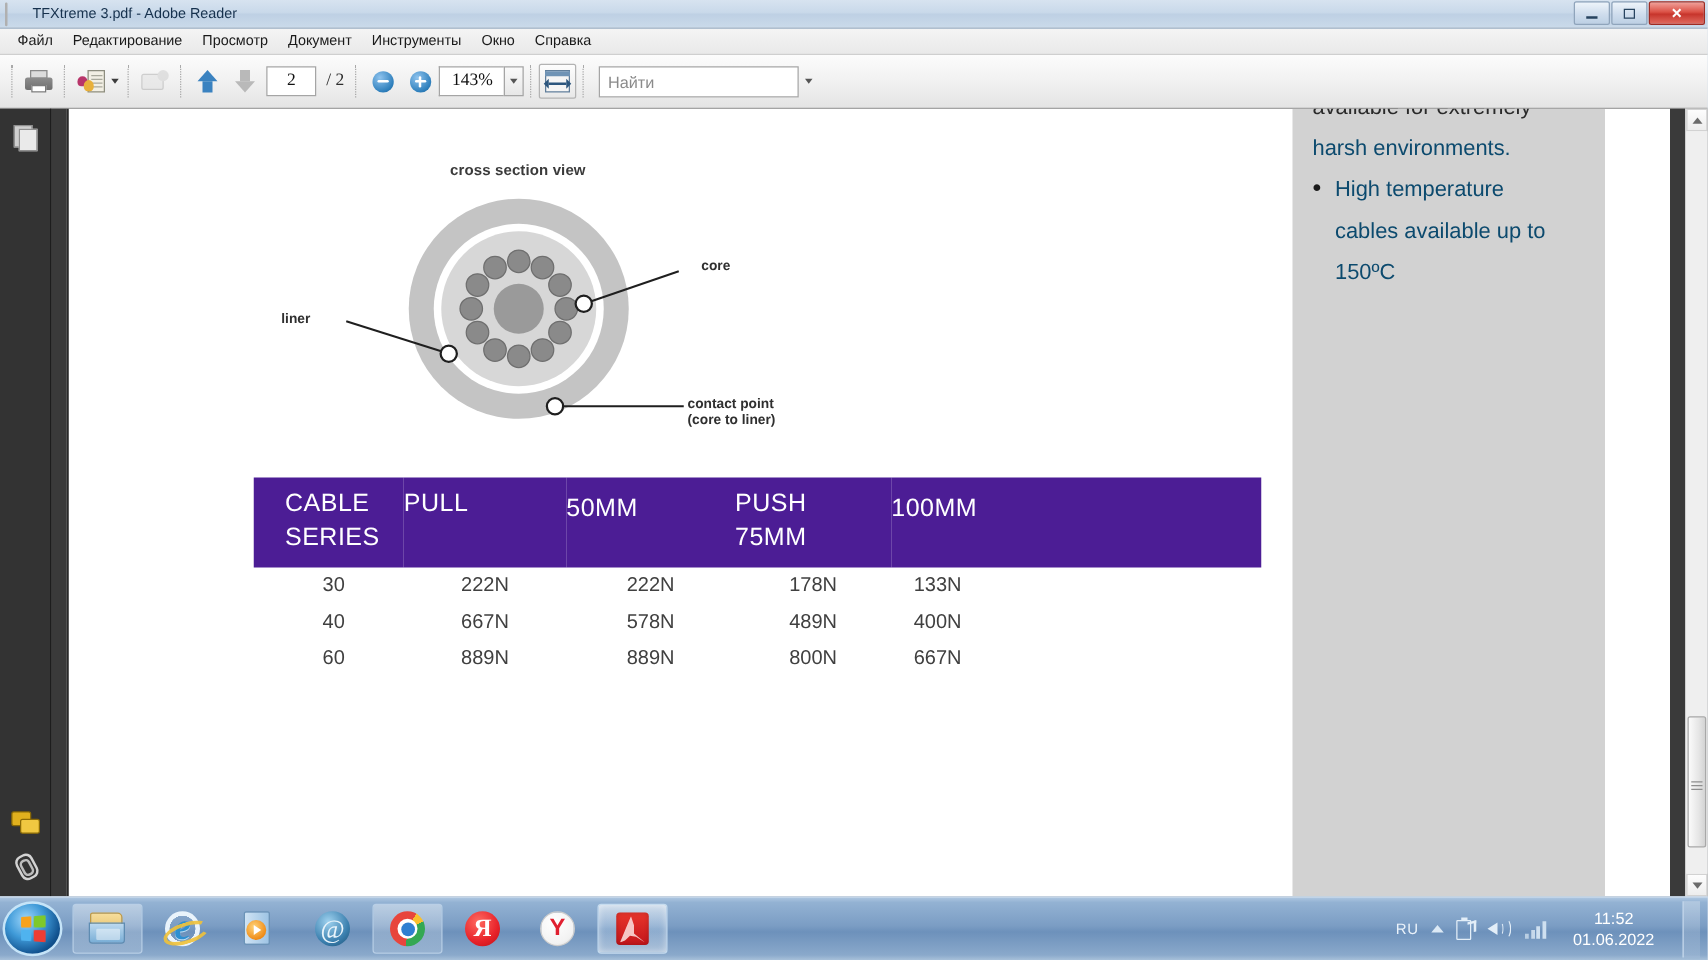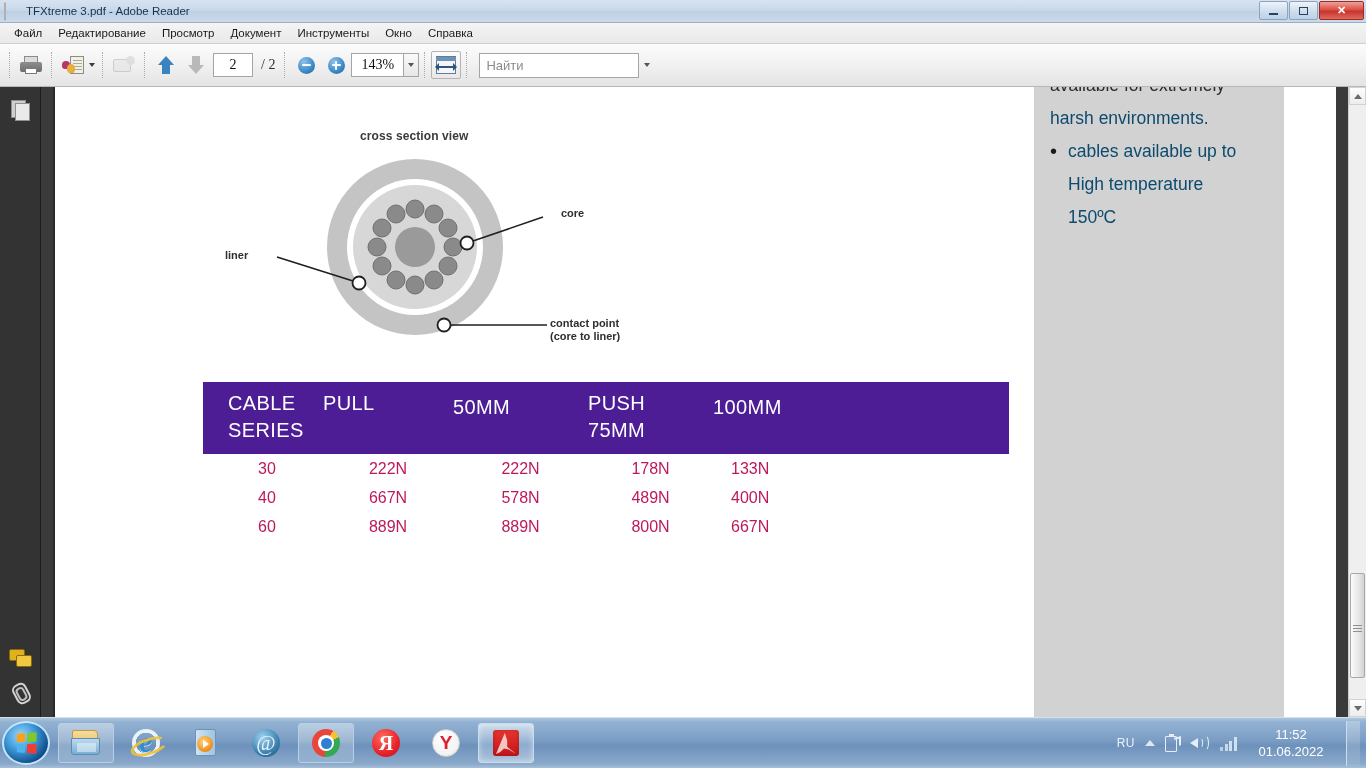--- a/index.html
+++ b/index.html
@@ -368,21 +368,21 @@
   }
   #loads-table thead th .l1 { display: block; }
   #loads-table thead th .l2 { display: block; margin-top: 4px; }
   #loads-table thead th.c0 { padding-left: 25px; width: 120px; }
   #loads-table thead th.c1 { width: 130px; }
   #loads-table thead th.c2 { width: 135px; }
   #loads-table thead th.c3 { width: 125px; }
   #loads-table thead th.c4 { width: 296px; }
   #loads-table tbody td {
     font-family: "Liberation Sans", sans-serif;
-    font-size: 16px; color: #be185d;
+    font-size: 16px; color: #404040;
     padding: 6px 0 5px 0; text-align: center;
   }
   #loads-table tbody td.c0 { width: 120px; padding-left: 8px; }
   #loads-table tbody td.c1 { width: 130px; }
   #loads-table tbody td.c2 { width: 135px; }
   #loads-table tbody td.c3 { width: 125px; }
   #loads-table tbody td.c4 { width: 296px; text-align: left; padding-left: 18px; }
 
   
   #page-gray-panel {
@@ -859,22 +859,22 @@
           </table>
         </div>
 
         <div id="page-gray-panel">
           <div id="panel-inner">
             <div class="panel-line panel-clip-top">available for extremely</div>
             <div class="panel-line">harsh environments.</div>
             <div class="panel-bullet-row">
               <span class="panel-bullet">•</span>
               <span>
+                <span class="panel-line" style="display:block;">High temperature</span>
                 <span class="panel-line" style="display:block;">cables available up to</span>
-                <span class="panel-line" style="display:block;">High temperature</span>
                 <span class="panel-line" style="display:block;">150ºC</span>
               </span>
             </div>
           </div>
         </div>
 
       </div>
     </div>
 
     <div id="vscroll">

